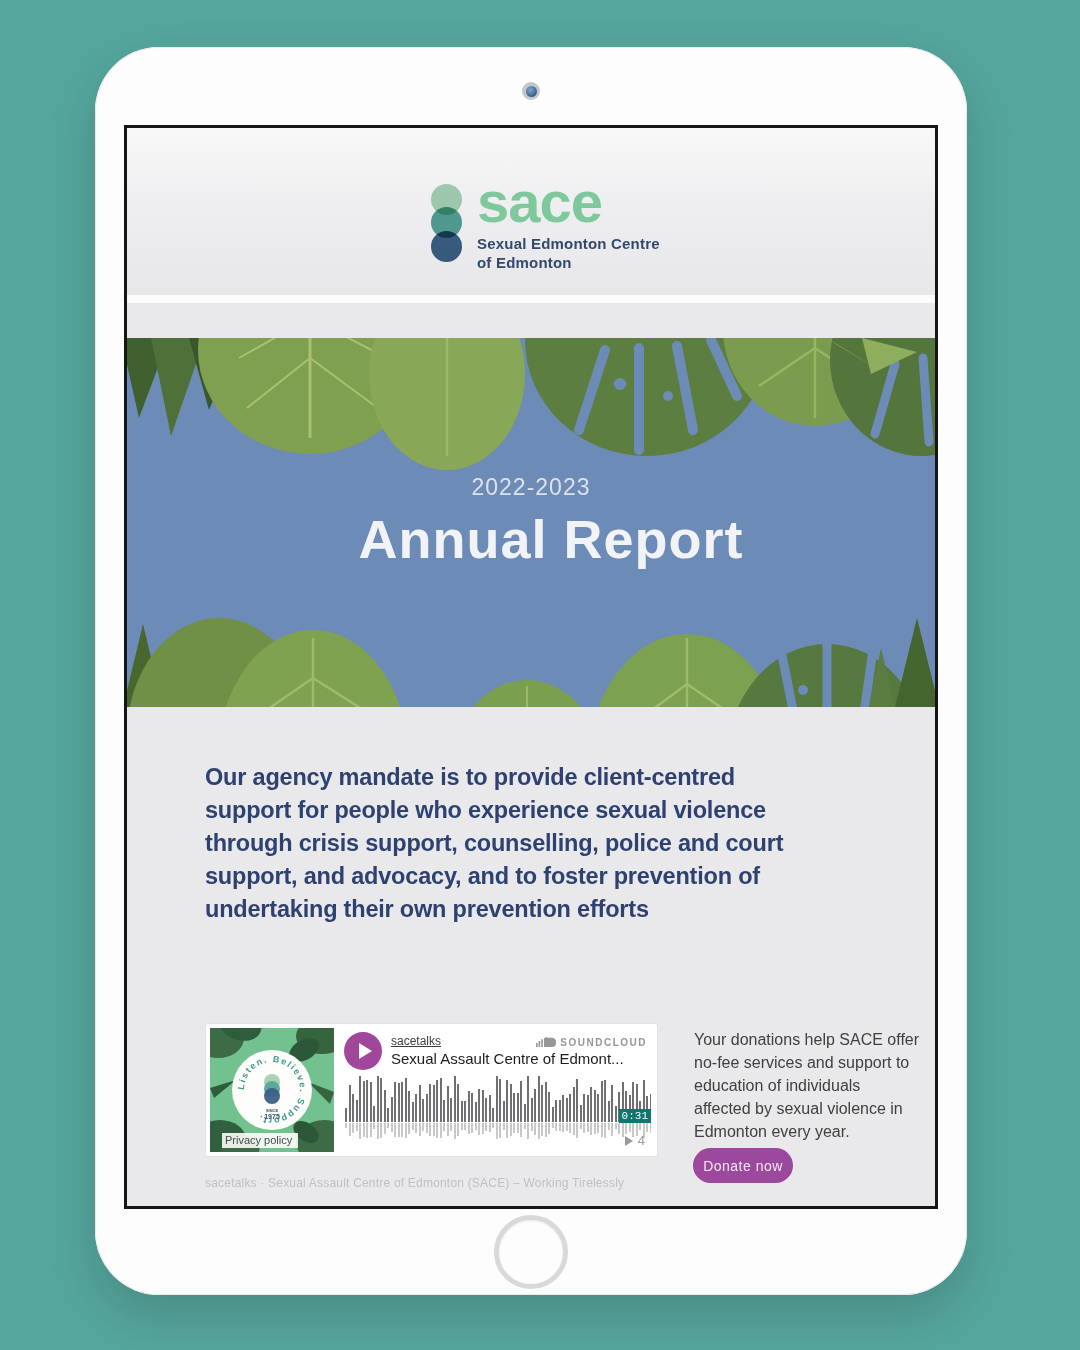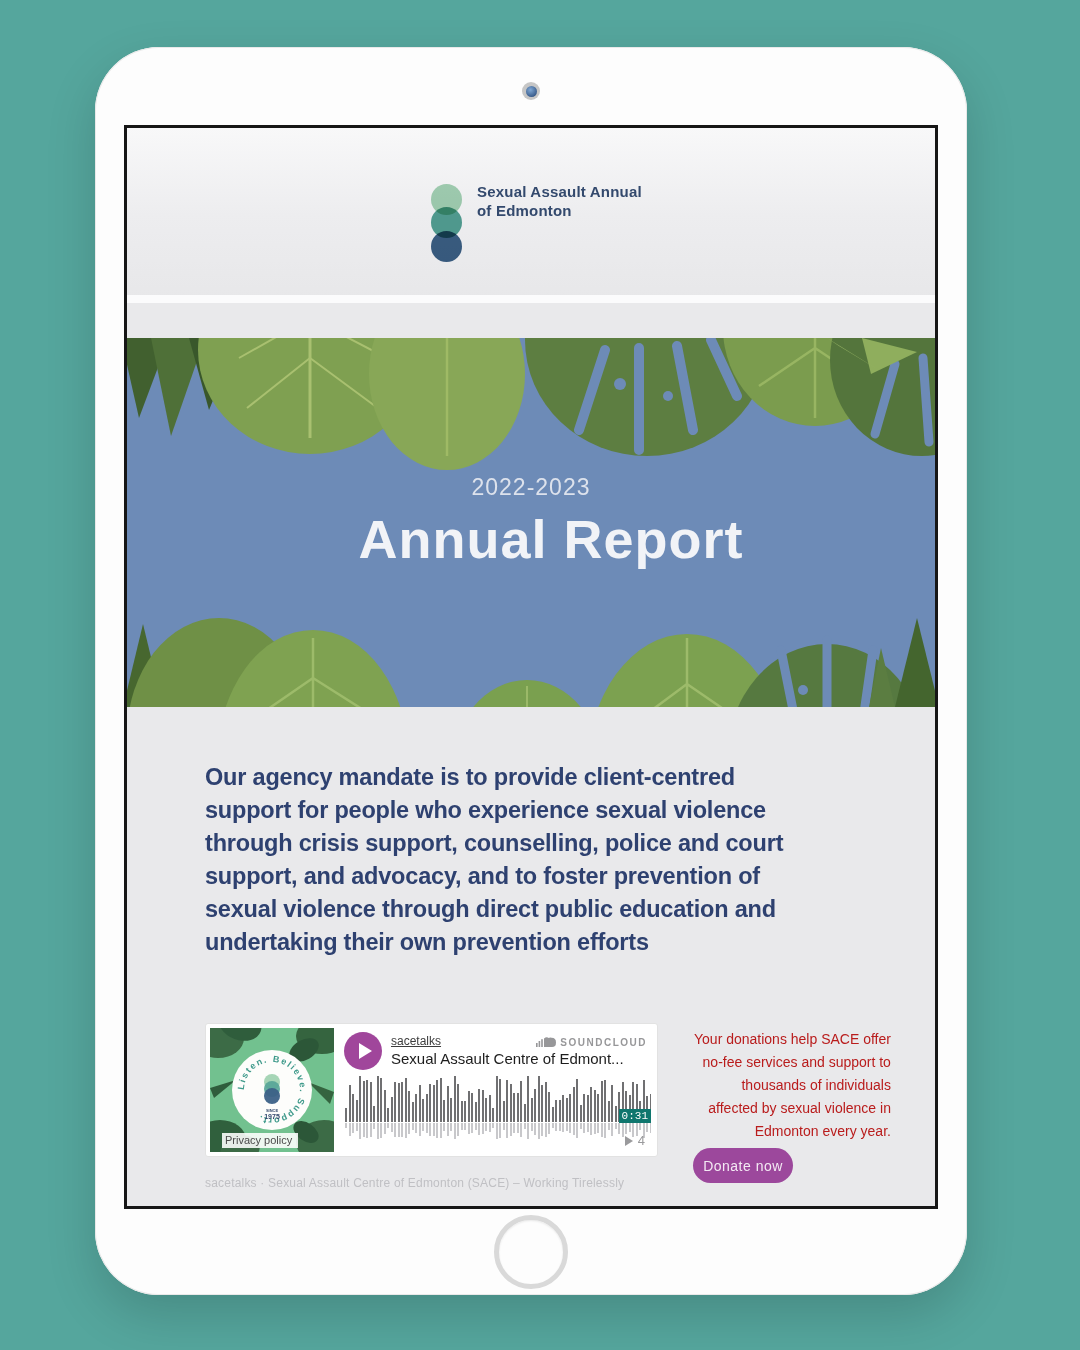--- a/index.html
+++ b/index.html
@@ -76,21 +76,21 @@
   .wf-refl i{width:2px;background:#c8c8cb;display:block;flex:none;}
   .sc-elapsed{position:absolute;right:0;top:33px;background:#0f766e;color:#fefefe;
           font-family:"Liberation Mono", monospace;font-size:11px;padding:1px 3px;}
   .sc-stats{position:absolute;right:12px;bottom:8px;display:flex;align-items:center;gap:5px;}
   .sc-stats-tri{width:0;height:0;border-top:5px solid transparent;border-bottom:5px solid transparent;
           border-left:8px solid #9a9a9c;}
   .sc-stats-count{font-size:13px;color:#9a9a9c;}
 
   
   .donation-text{position:absolute;left:567px;top:321px;}
-  .donation-text div{white-space:nowrap;font-size:14px;line-height:23px;color:#b91c1c;text-align:right;}
+  .donation-text div{white-space:nowrap;font-size:16px;line-height:23px;color:#404040;}
   .donate-button{position:absolute;left:566px;top:441px;width:100px;height:35px;border-radius:18px;
           background:#9c489c;border:none;color:#f3e9f3;font-size:14px;letter-spacing:.5px;cursor:pointer;}
 
   .sc-caption{position:absolute;left:78px;top:469px;font-size:12px;color:#c0c0c4;letter-spacing:.2px;}
 </style>
 </head>
 <body>
 
 <div class="stage">
   <div class="tablet">
@@ -101,22 +101,23 @@
     <div class="screen">
 
       <header class="site-header">
         <div class="logo">
           <div class="logo-circles">
             <div class="logo-circle c1"></div>
             <div class="logo-circle c2"></div>
             <div class="logo-circle c3"></div>
           </div>
           <div class="logo-text">
+            <div class="logo-wordmark">sace</div>
             <div class="logo-tagline">
-              <div>Sexual Assault Annual</div>
+              <div>Sexual Edmonton Centre</div>
               <div>of Edmonton</div>
             </div>
           </div>
         </div>
       </header>
 
 
       <section class="hero">
         <svg width="808" height="369" viewBox="0 0 808 369">
           <rect x="0" y="0" width="808" height="369" fill="#6d8bb7"></rect>
@@ -165,21 +166,20 @@
         <div class="hero-period">2022-2023</div>
         <div class="hero-title">Annual Report</div>
       </section>
 
       <main class="main">
         <div class="mandate">
           <div>Our agency mandate is to provide client-centred</div>
           <div>support for people who experience sexual violence</div>
           <div>through crisis support, counselling, police and court</div>
           <div>support, and advocacy, and to foster prevention of</div>
-          <div>sexual violence through direct public education and</div>
           <div>undertaking their own prevention efforts</div>
         </div>
 
         <div class="sc-widget">
           <div class="sc-art">
             <svg width="124" height="124" viewBox="0 0 124 124">
               <rect width="124" height="124" fill="#72c18f"></rect>
 
               <ellipse cx="8" cy="10" rx="26" ry="20" fill="#3c6b46"></ellipse>
               <ellipse cx="30" cy="-4" rx="22" ry="16" fill="#2f5d3c" transform="rotate(20 30 -4)"></ellipse>
@@ -410,21 +410,21 @@
 
           <div class="sc-stats">
             <span class="sc-stats-tri"></span>
             <span class="sc-stats-count">4</span>
           </div>
         </div>
 
         <div class="donation-text">
           <div>Your donations help SACE offer</div>
           <div>no-fee services and support to</div>
-          <div>thousands of individuals</div>
+          <div>education of individuals</div>
           <div>affected by sexual violence in</div>
           <div>Edmonton every year.</div>
         </div>
         <button class="donate-button">Donate now</button>
 
         <div class="sc-caption">sacetalks · Sexual Assault Centre of Edmonton (SACE) – Working Tirelessly</div>
       </main>
 
     </div>
 

